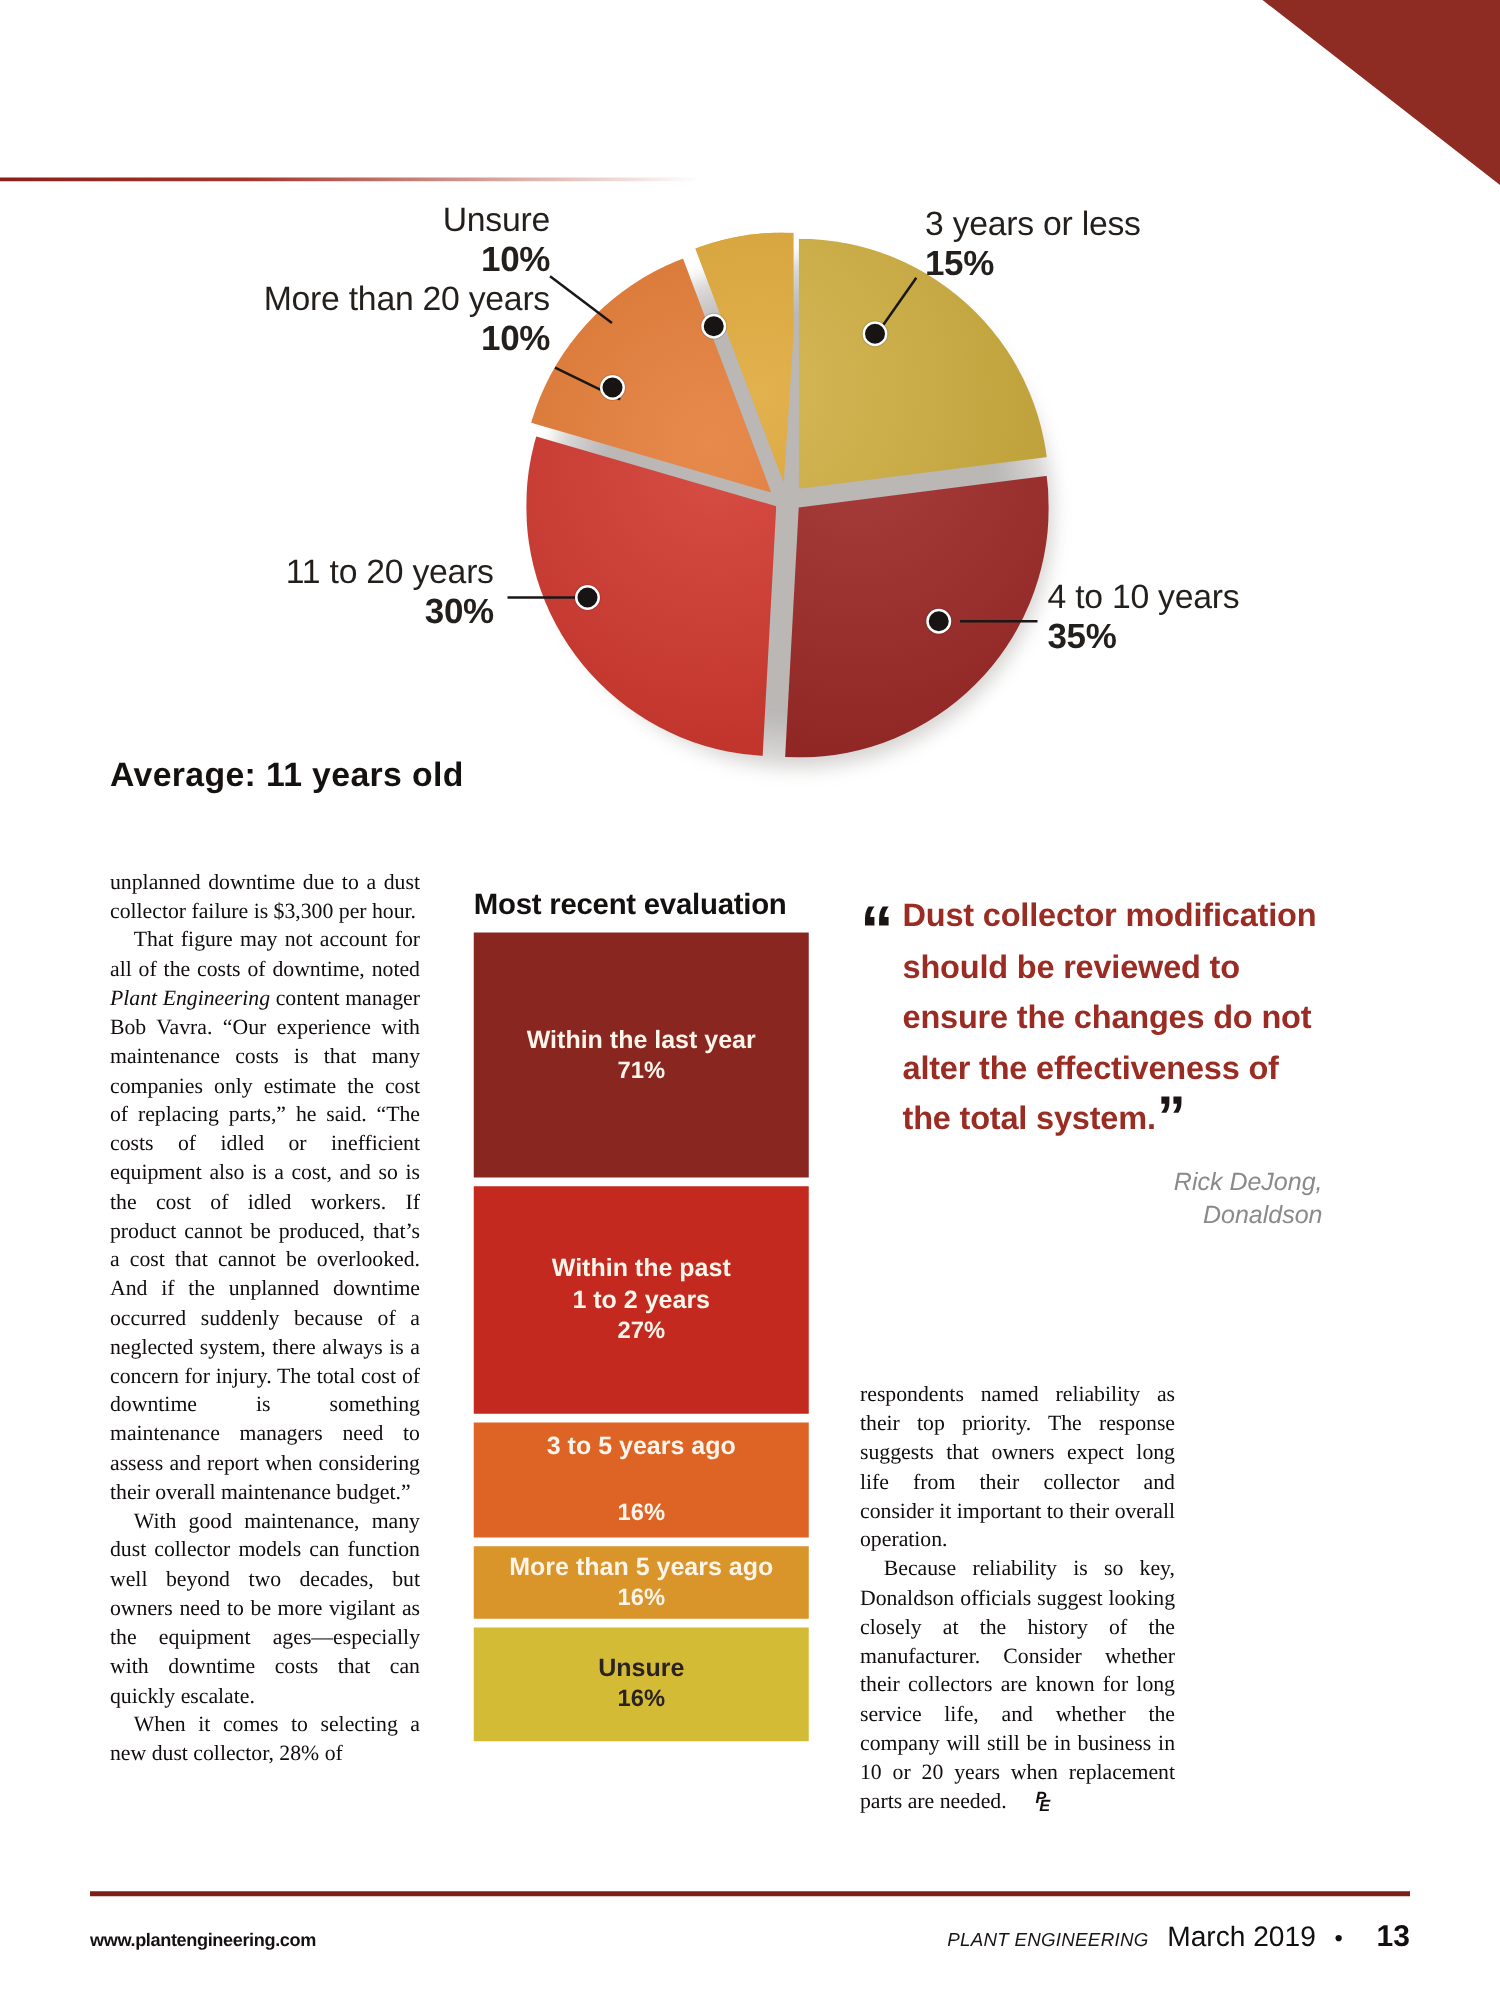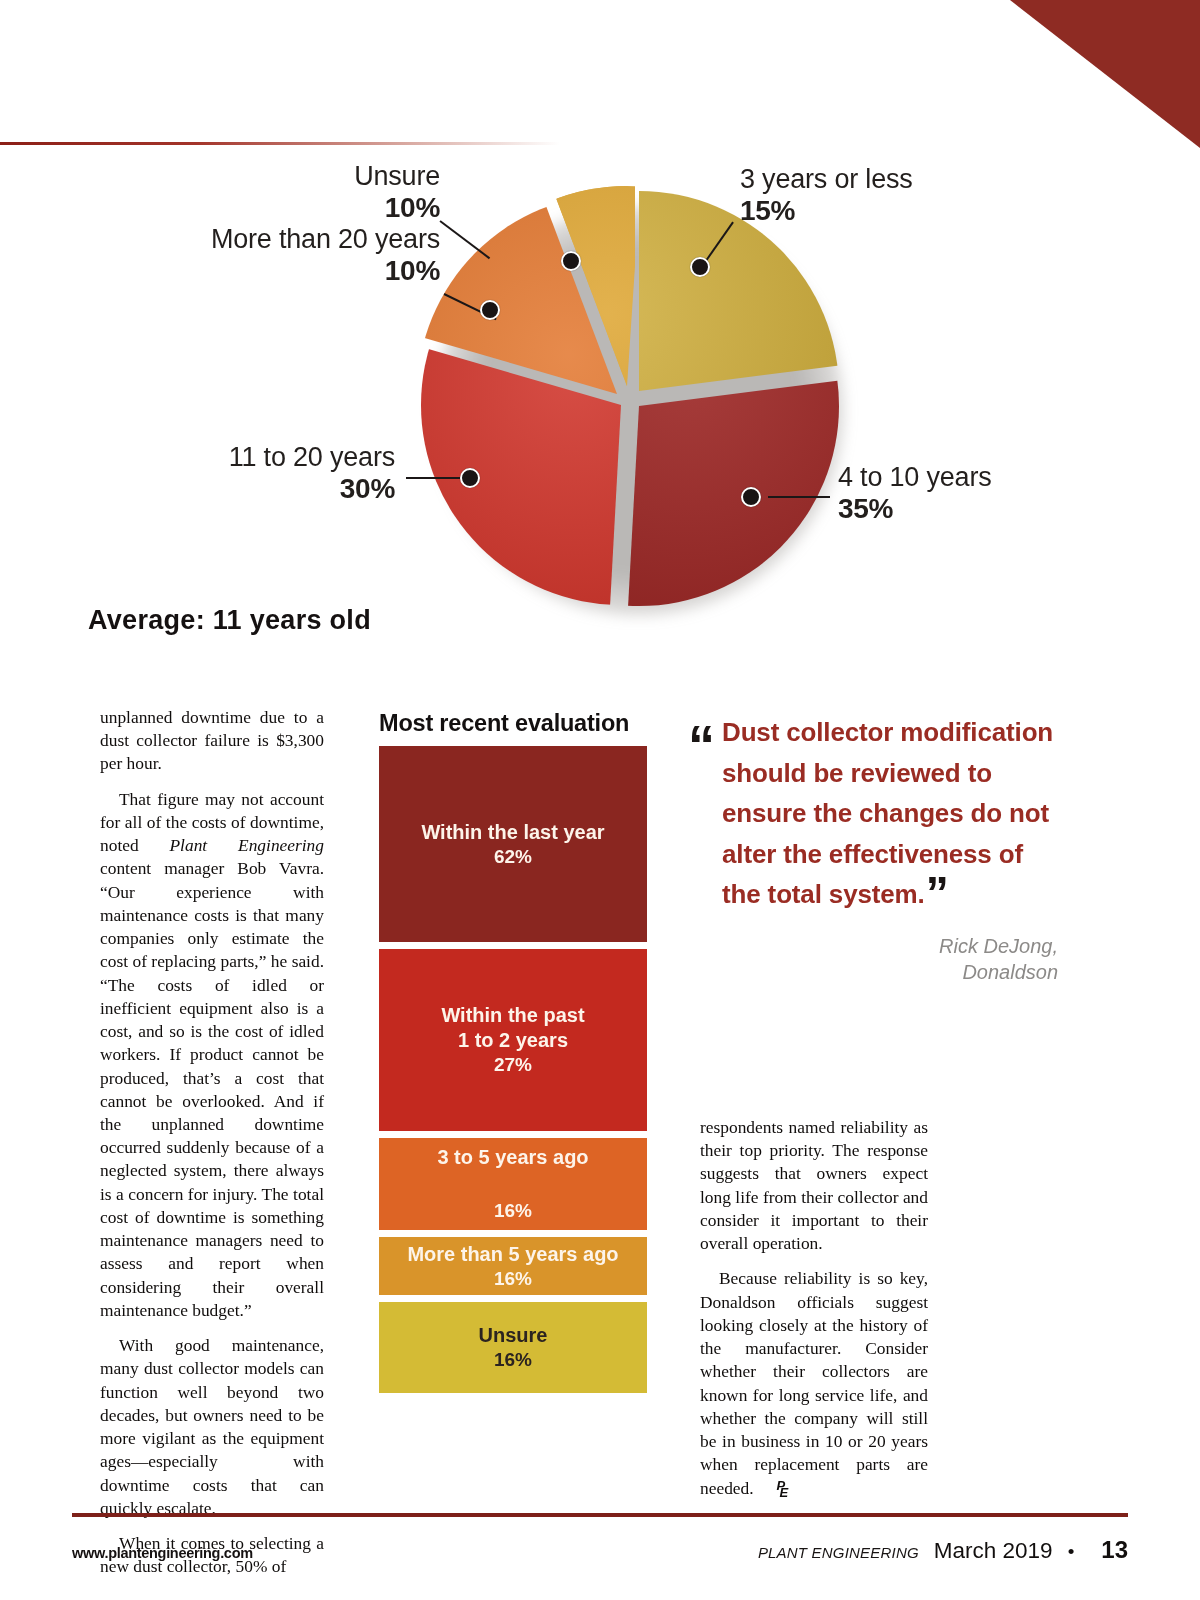--- a/index.html
+++ b/index.html
@@ -112,21 +112,21 @@
   }
   .col {
     position: absolute;
     font-family: "Liberation Serif", serif;
     font-size: 17.4px;
     line-height: 1.335;
     color: #100d0c;
     text-align: justify;
     hyphens: none;
   }
-  .col p { text-indent: 0; margin: 12px; }
+  .col p { text-indent: 0; margin: 0; }
   .col p + p { text-indent: 19px; }
   .col i { font-style: italic; }
 
   #col-left { left: 88px; top: 4px; width: 248px; }
   #col-right-lower { left: 688px; top: 414px; width: 252px; }
 
   
   #bars-figure {
     position: absolute;
     left: 379px; top: 20px;
@@ -348,29 +348,29 @@
 
   <div id="pie-average">Average: 11 years old</div>
 </div>
 
 <div id="content">
 
   <div class="col" id="col-left">
     <p>unplanned downtime due to a dust collector failure is $3,300 per hour.</p>
     <p><span>That figure may not account for all of the costs of downtime, noted </span><i>Plant Engineering</i><span> content manager Bob Vavra. “Our experience with maintenance costs is that many companies only estimate the cost of replacing parts,” he said. “The costs of idled or inefficient equipment also is a cost, and so is the cost of idled workers. If product cannot be produced, that’s a cost that cannot be overlooked. And if the unplanned downtime occurred suddenly because of a neglected system, there always is a concern for injury. The total cost of downtime is something maintenance managers need to assess and report when considering their overall maintenance budget.”</span></p>
     <p>With good maintenance, many dust collector models can function well beyond two decades, but owners need to be more vigilant as the equipment ages—especially with downtime costs that can quickly escalate.</p>
-    <p>When it comes to selecting a new dust collector, 50% of</p>
+    <p>When it comes to selecting a new dust collector, 28% of</p>
   </div>
 
   <div id="bars-figure">
     <div id="bars-title">Most recent evaluation</div>
 
     <div class="bar" style="height:196px; background:#8a2620;">
       <div class="bl">Within the last year</div>
-      <div class="bv">62%</div>
+      <div class="bv">71%</div>
     </div>
 
     <div class="bar" style="height:182px; background:#c3291f;">
       <div class="bl">Within the past</div>
       <div class="bl">1 to 2 years</div>
       <div class="bv">27%</div>
     </div>
 
     <div class="bar" style="height:92px; background:#dd6425;gap:29px;">
       <div class="bl">3 to 5 years ago</div>

